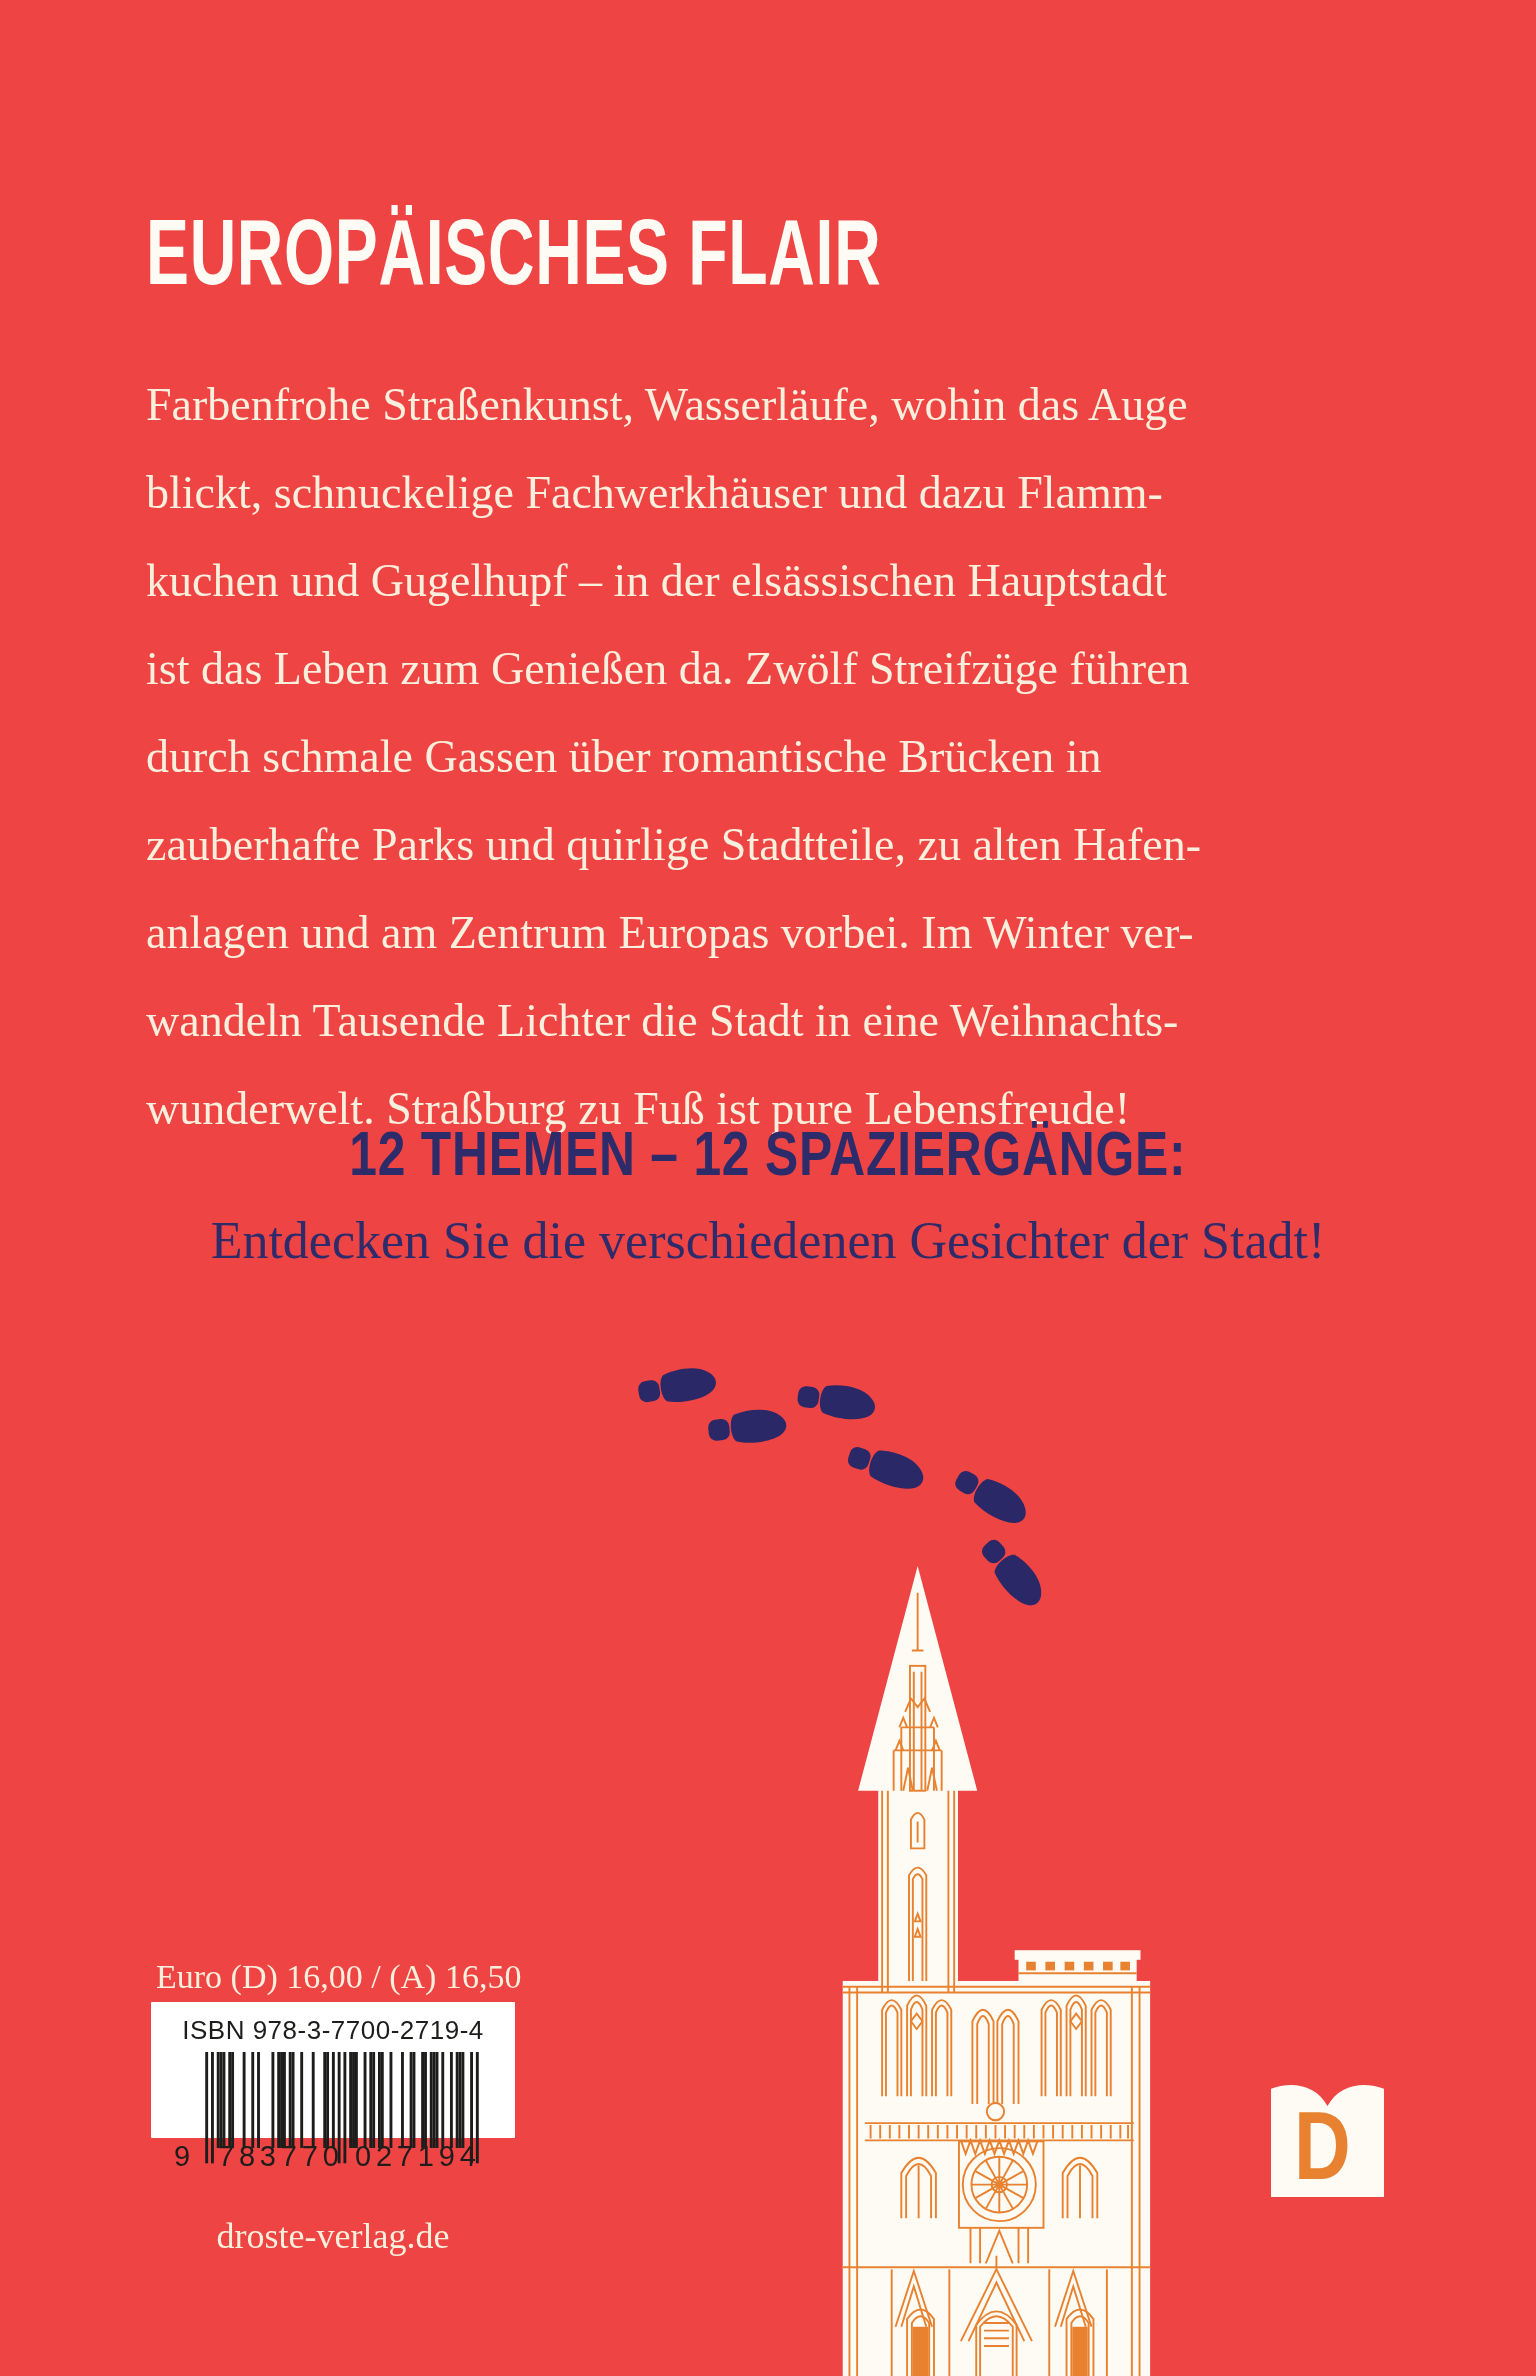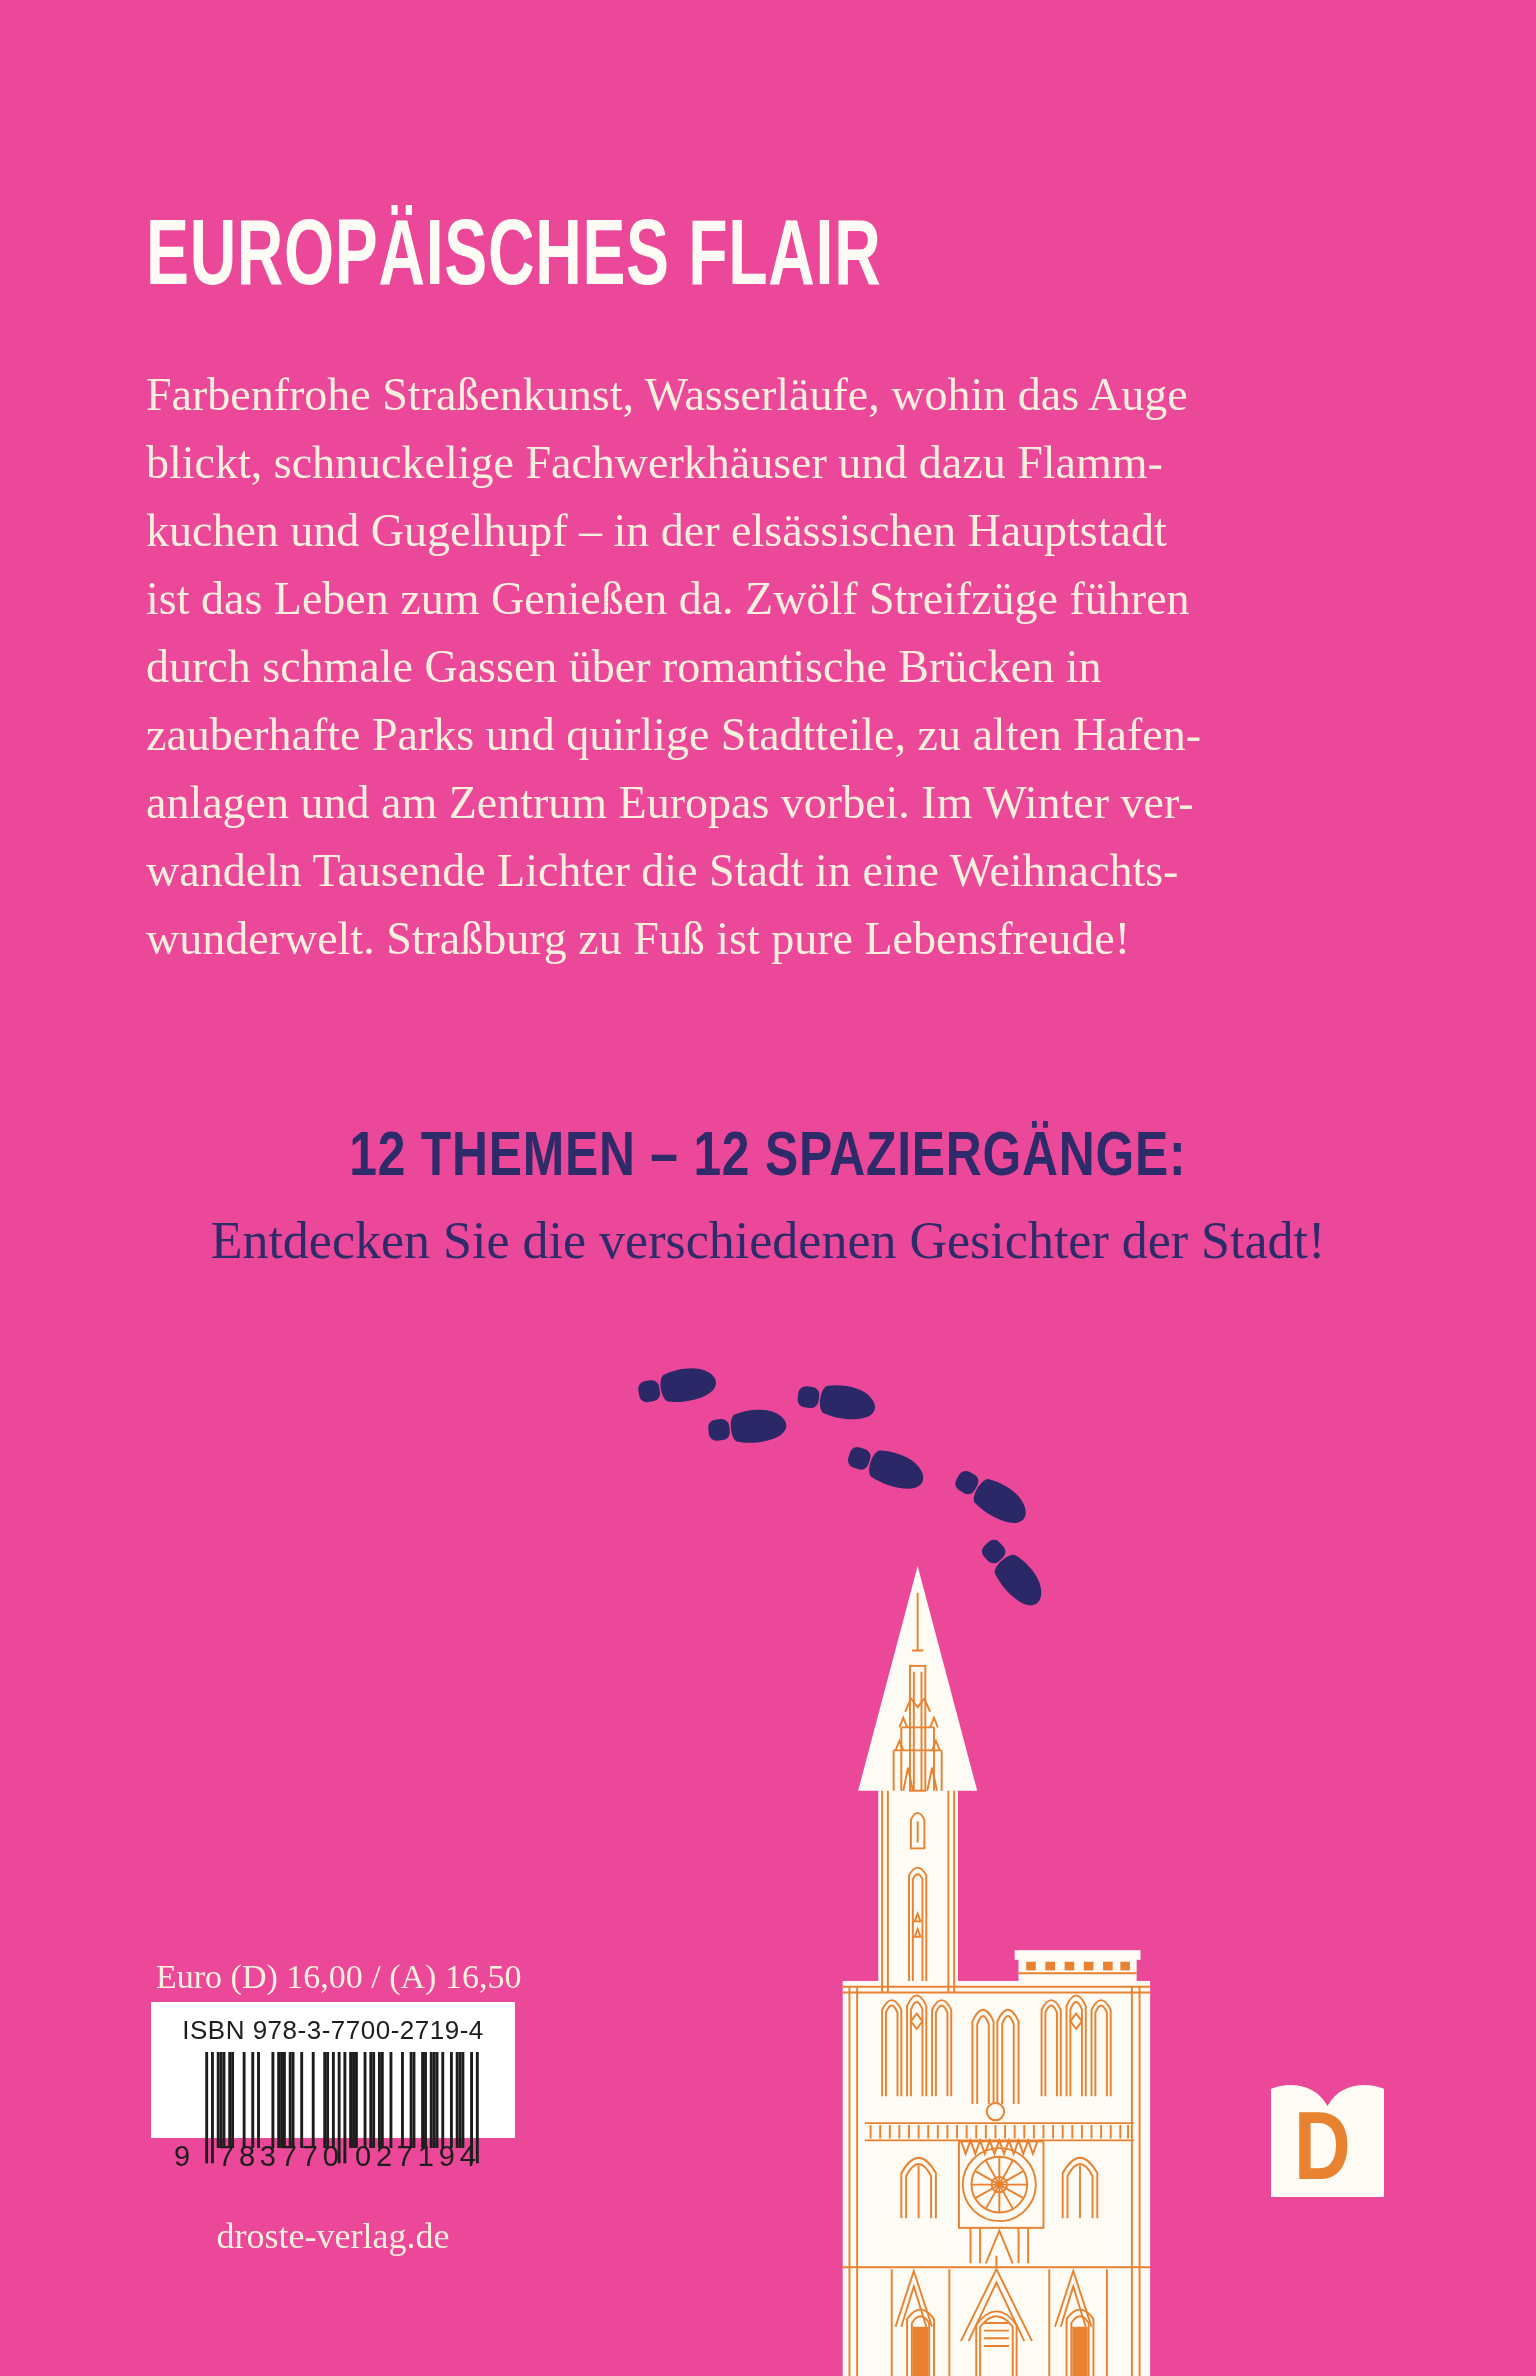--- a/index.html
+++ b/index.html
@@ -1,34 +1,34 @@
 <!DOCTYPE html>
 <html><head>
 <meta charset="utf-8">
 <style>
   html,body{margin:0;padding:0;background:#999;}
   #cover{
     position:relative;
     width:1536px;height:2377px;
-    background:#ec4899;
+    background:#ef4444;
     overflow:hidden;
     font-family:"Liberation Serif", serif;
   }
   
   .title{
     position:absolute;left:146px;top:206px;
     font-family:"Liberation Sans", sans-serif;
     font-weight:bold;font-size:92px;line-height:1;
     color:#FDFBF4;letter-spacing:1px;white-space:nowrap;
     transform:scaleX(0.70);transform-origin:left top;
   }
   
   .body-text{
     position:absolute;left:146px;top:361px;width:1239px;
-    font-size:46px;line-height:68px;color:#F8EFDC;
+    font-size:46px;line-height:88px;color:#F8EFDC;
     white-space:pre-line;
   }
   
   .tagline-h{position:absolute;left:0;width:1536px;top:1122px;text-align:center;}
   .tagline-h span{
     display:inline-block;font-family:"Liberation Sans", sans-serif;
     font-weight:bold;font-size:63px;line-height:1;color:#2E2B6A;
     letter-spacing:1px;white-space:nowrap;transform:scaleX(0.79);
   }
   .tagline-s{

